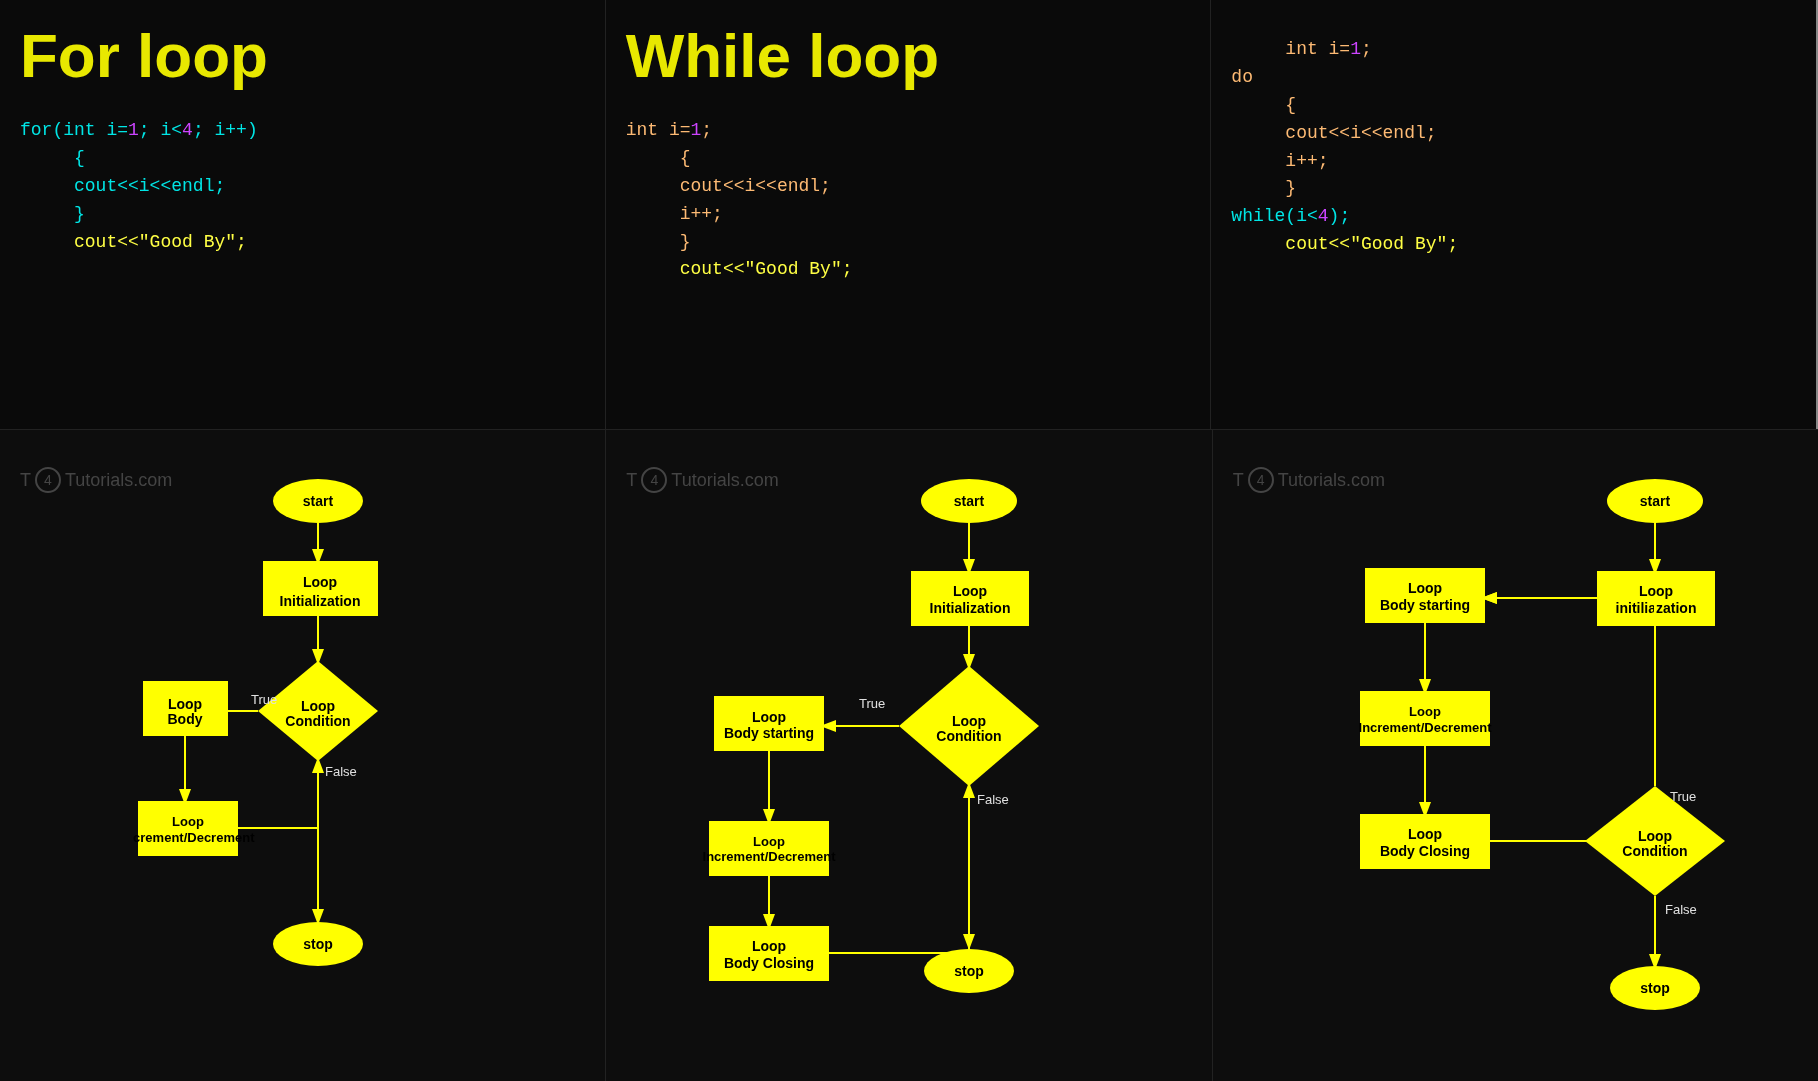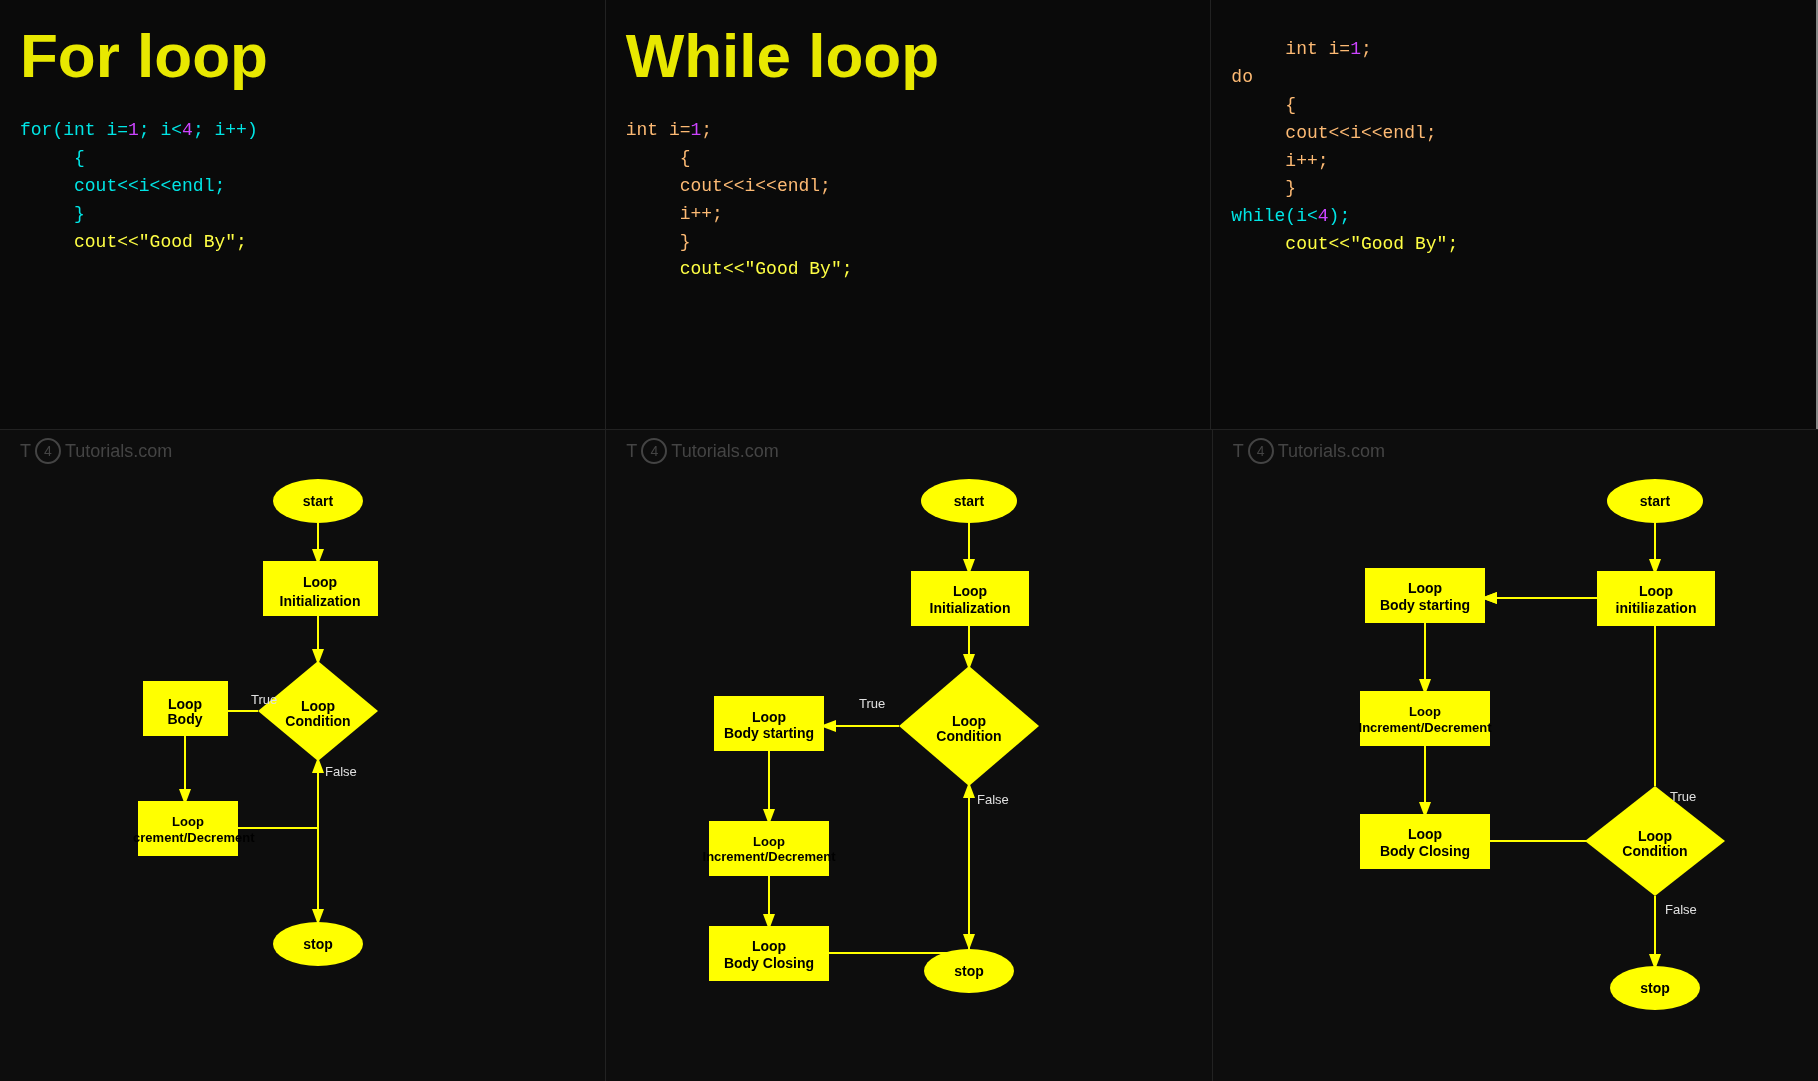--- a/index.html
+++ b/index.html
@@ -62,21 +62,21 @@
       background: #0d0d0d;
       display: flex;
       align-items: center;
       justify-content: center;
       min-height: 640px;
     }
     .diagram-col:last-child { border-right: none; }
 
     .watermark {
       position: absolute;
-      top: 8px;
+      top: 37px;
       left: 20px;
       color: #444;
       font-size: 18px;
       font-family: Arial, sans-serif;
       display: flex;
       align-items: center;
       gap: 4px;
     }
     .watermark-circle {
       width: 26px; height: 26px;

